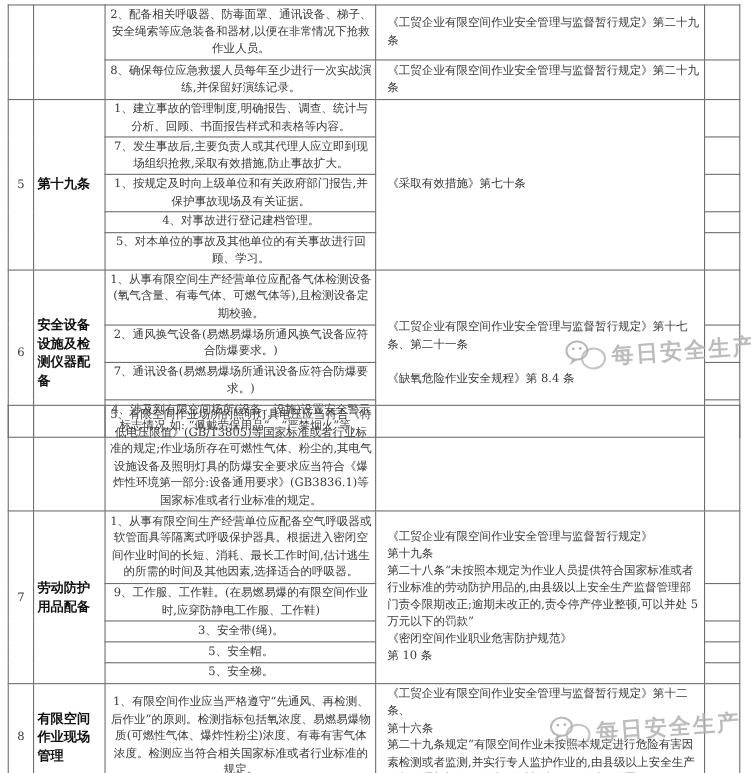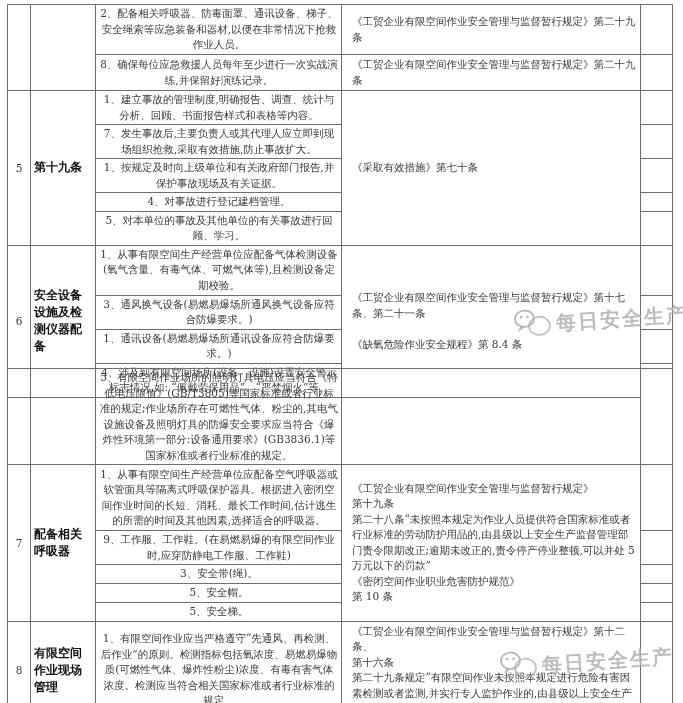--- a/index.html
+++ b/index.html
@@ -76,25 +76,25 @@
       <tr class="h50">
         <td class="num" rowspan="4">6</td>
         <td class="cat" rowspan="4">安全设备设施及检测仪器配备</td>
         <td class="item">1、从事有限空间生产经营单位应配备气体检测设备(氧气含量、有毒气体、可燃气体等),且检测设备定期校验。</td>
         <td class="ref" rowspan="4">《工贸企业有限空间作业安全管理与监督暂行规定》第十七条、第二十一条
 
 《缺氧危险作业安全规程》第 8.4 条</td>
         <td class="chk"></td>
       </tr>
       <tr class="h31">
-        <td class="item">3、通风换气设备(易燃易爆场所通风换气设备应符合防爆要求。)</td>
+        <td class="item">2、通风换气设备(易燃易爆场所通风换气设备应符合防爆要求。)</td>
         <td class="chk"></td>
       </tr>
       <tr class="h17">
-        <td class="item">1、通讯设备(易燃易爆场所通讯设备应符合防爆要求。)</td>
+        <td class="item">7、通讯设备(易燃易爆场所通讯设备应符合防爆要求。)</td>
         <td class="chk"></td>
       </tr>
       <tr class="h31">
         <td class="item">4、涉及到有限空间场所(设备、设施)设置安全警示标志情况,如: “佩戴劳保用品”、“严禁烟火”等。</td>
         <td class="chk"></td>
       </tr>
     </tbody>
   </table>
 
   <table class="doc" style="top:368px;">
@@ -110,21 +110,21 @@
       <tr class="h86">
         <td class="num"></td>
         <td class="cat"></td>
         <td class="item">5、有限空间作业场所的照明灯具电压应当符合《特低电压限值》(GB/T3805)等国家标准或者行业标准的规定;作业场所存在可燃性气体、粉尘的,其电气设施设备及照明灯具的防爆安全要求应当符合《爆炸性环境第一部分:设备通用要求》(GB3836.1)等国家标准或者行业标准的规定。</td>
         <td class="ref"></td>
         <td class="chk"></td>
       </tr>
 
       <tr class="h66">
         <td class="num" rowspan="5">7</td>
-        <td class="cat" rowspan="5">配备相关呼吸器</td>
+        <td class="cat" rowspan="5">劳动防护用品配备</td>
         <td class="item">1、从事有限空间生产经营单位应配备空气呼吸器或软管面具等隔离式呼吸保护器具。根据进入密闭空间作业时间的长短、消耗、最长工作时间,估计逃生的所需的时间及其他因素,选择适合的呼吸器。</td>
         <td class="ref" rowspan="5">《工贸企业有限空间作业安全管理与监督暂行规定》
 第十九条
 第二十八条“未按照本规定为作业人员提供符合国家标准或者行业标准的劳动防护用品的,由县级以上安全生产监督管理部门责令限期改正;逾期未改正的,责令停产停业整顿,可以并处 5 万元以下的罚款”
 《密闭空间作业职业危害防护规范》
 第 10 条</td>
         <td class="chk"></td>
       </tr>
       <tr class="h31">
         <td class="item">9、工作服、工作鞋。(在易燃易爆的有限空间作业时,应穿防静电工作服、工作鞋)</td>

